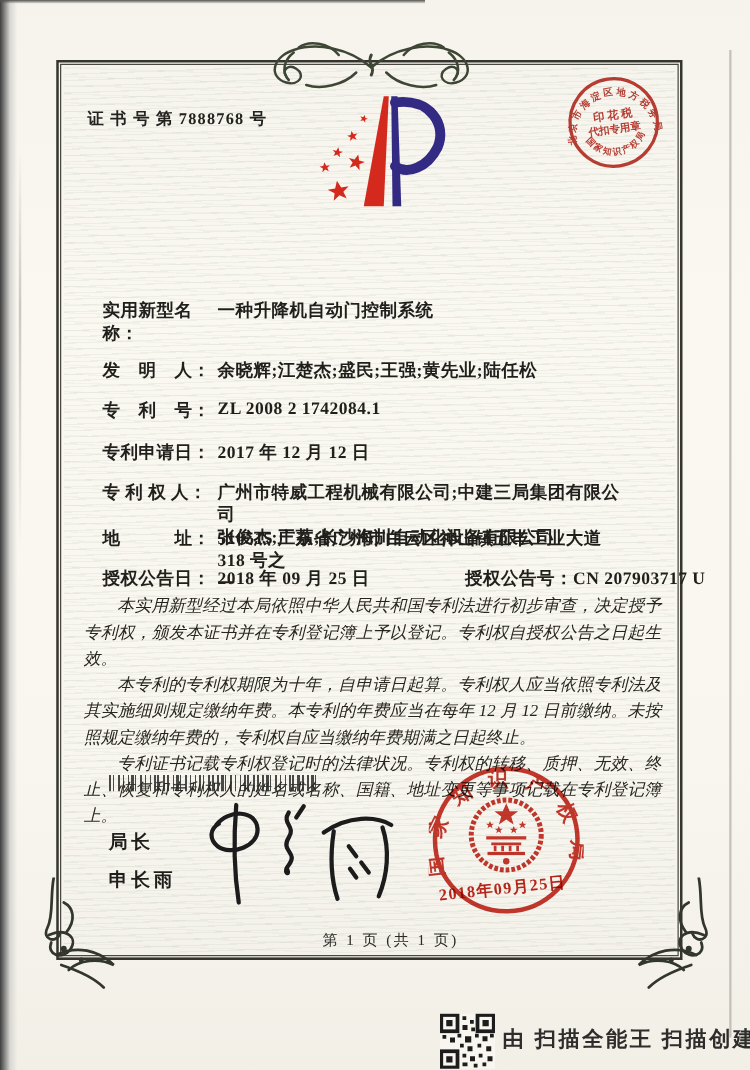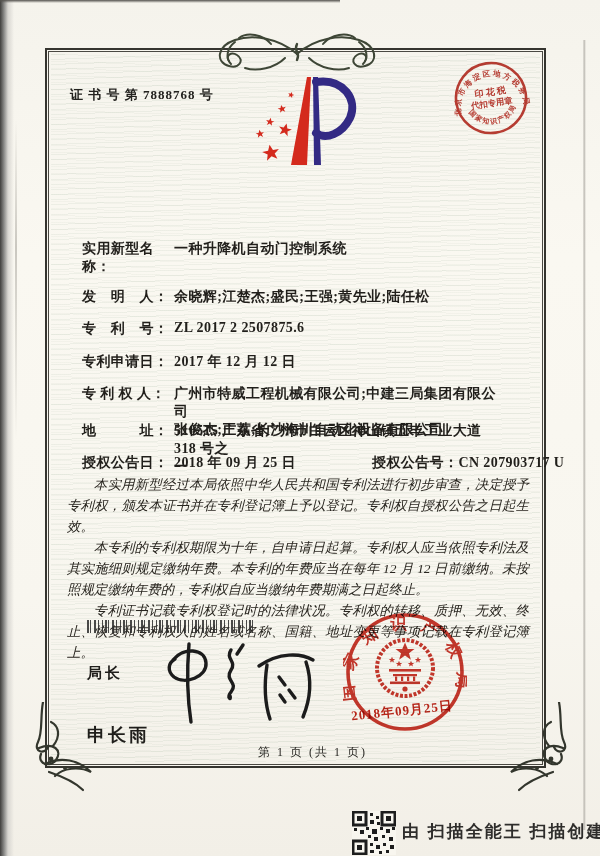--- a/index.html
+++ b/index.html
@@ -41,21 +41,21 @@
   .bodytext{position:absolute;left:20px;top:424px;width:462px;font-size:13.4px;
             line-height:21px;color:#28251f;text-align:justify;font-style:italic;}
   .bodytext p{margin:0;text-indent:2em;}
 
   .barcode{position:absolute;left:40px;top:570px;width:168px;height:13px;
      background:
        repeating-linear-gradient(90deg,#2b2b2b 0 2px,rgba(0,0,0,0) 2px 3px,#2b2b2b 3px 4px,rgba(0,0,0,0) 4px 7px,#2b2b2b 7px 9px,rgba(0,0,0,0) 9px 11px,#2b2b2b 11px 12px,rgba(0,0,0,0) 12px 15px,#2b2b2b 15px 16px,rgba(0,0,0,0) 16px 18px);
      opacity:.85;}
 
   .juzhang{position:absolute;left:40px;top:614px;font-size:15px;font-weight:600;color:#1f1e1b;letter-spacing:3px;}
-  .juname {position:absolute;left:40px;top:645px;font-size:18px;font-weight:600;color:#1f1e1b;letter-spacing:3px;margin-top:28px;}
+  .juname {position:absolute;left:40px;top:645px;font-size:15px;font-weight:600;color:#1f1e1b;letter-spacing:3px;}
   .sig{position:absolute;left:112px;top:588px;}
 
   .mainseal{position:absolute;left:296px;top:560px;mix-blend-mode:multiply;opacity:.92;}
   .sealdate{position:absolute;left:248px;top:652px;width:214px;text-align:center;
             font-size:13px;font-weight:bold;color:#c0271b;letter-spacing:1px;
             transform:rotate(-6deg);mix-blend-mode:multiply;}
   .taxseal{position:absolute;left:404px;top:8px;transform:rotate(-8deg);opacity:.88;mix-blend-mode:multiply;}
 
   .flourish{position:absolute;left:128px;top:-22px;}
   .corner{position:absolute;}
@@ -146,21 +146,21 @@
     </svg>
 
 
     <div class="fieldrow" style="top:190px">
       <span class="lab">实用新型名称：</span><span class="val">一种升降机自动门控制系统</span>
     </div>
     <div class="fieldrow" style="top:238px">
       <span class="lab">发　明　人：</span><span class="val">余晓辉;江楚杰;盛民;王强;黄先业;陆任松</span>
     </div>
     <div class="fieldrow" style="top:270px">
-      <span class="lab">专　利　号：</span><span class="val">ZL 2017 2 2507875.6</span>
+      <span class="lab">专　利　号：</span><span class="val">ZL 2008 2 1742084.1</span>
     </div>
     <div class="fieldrow" style="top:303px">
       <span class="lab">专利申请日：</span><span class="val">2017 年 12 月 12 日</span>
     </div>
     <div class="fieldrow" style="top:335px">
       <span class="lab">专 利 权 人：</span><span class="val">广州市特威工程机械有限公司;中建三局集团有限公司</span>
       <div class="cont">张俊杰;王荔;长沙海川自动化设备有限公司</div>
     </div>
     <div class="fieldrow" style="top:372px">
       <span class="lab">地　　　址：</span><span class="val">510515 广东省广州市白云区神山镇五丰工业大道 318 号之</span>

